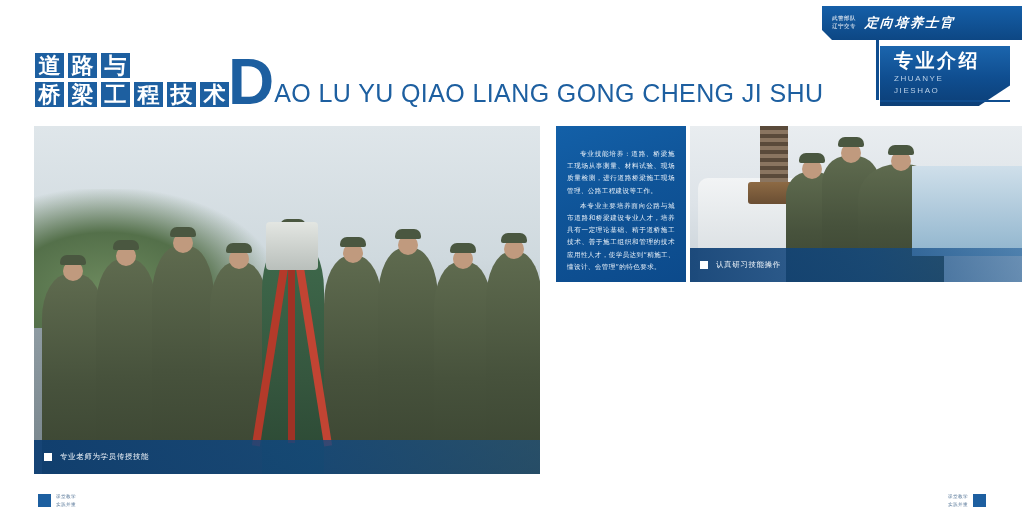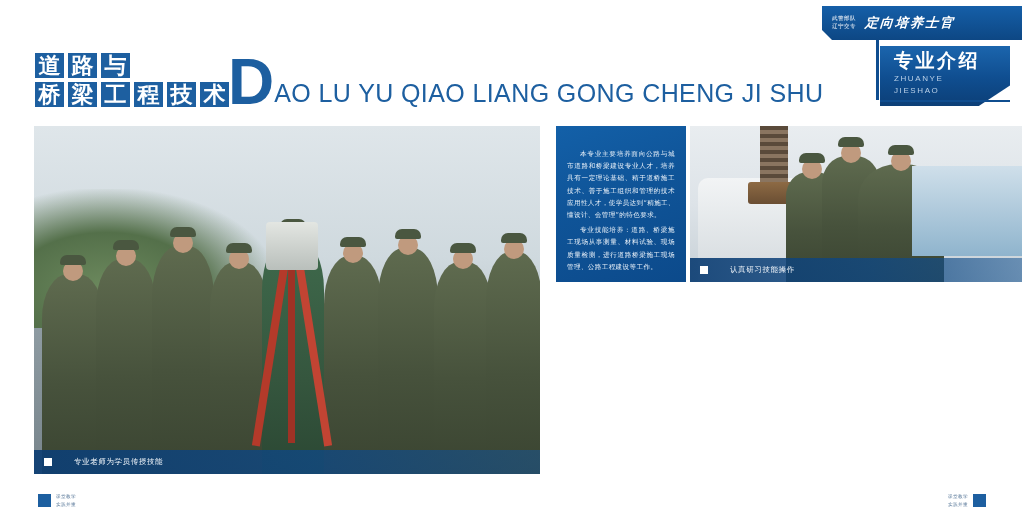--- a/index.html
+++ b/index.html
@@ -137,25 +137,25 @@
     overflow: hidden;
     background: #9fb2bf;
   }
   .photo-main  { left: 34px;  top: 126px; width: 506px; height: 348px; text-align: center; }
   .photo-tr    { left: 690px; top: 126px; width: 332px; height: 156px; }
   .photo-br    { left: 556px; top: 286px; width: 466px; height: 188px; }
 
   .caption {
     position: absolute;
     left: 0; bottom: 0;
-    width: 100%; height: 24px;
+    width: 100%; height: 34px;
     background: linear-gradient(90deg, rgba(13,62,115,.92) 0%, rgba(16,72,130,.80) 55%, rgba(22,84,146,.55) 100%);
     display: flex; align-items: center;
     padding-left: 10px;
-    gap: 22px;
+    gap: 8px;
   }
   .caption-sq {
     width: 8px; height: 8px;
     background: #ffffff;
     flex: 0 0 auto;
   }
   .caption-txt {
     color: #f1f6fb;
     font-size: 7.5px;
     letter-spacing: 0.6px;
@@ -280,22 +280,22 @@
     <div style="position:absolute;left:262px;top:142px;width:8px;height:180px;background:#c24433;transform:rotate(-9deg);transform-origin:top center;"></div>
     <div style="position:absolute;left:254px;top:142px;width:7px;height:175px;background:#9e3225;"></div>
     <div style="position:absolute;left:232px;top:96px;width:52px;height:48px;background:linear-gradient(180deg,#e3e6e2 0%,#b9bfbb 100%);border-radius:4px;"></div>
     <div class="caption">
       <div class="caption-sq"></div>
       <div class="caption-txt">专业老师为学员传授技能</div>
     </div>
   </div>
 
   <div class="text-panel">
+    <p>专业技能培养：道路、桥梁施工现场从事测量、材料试验、现场质量检测，进行道路桥梁施工现场管理、公路工程建设等工作。</p>
     <p>本专业主要培养面向公路与城市道路和桥梁建设专业人才，培养具有一定理论基础、精于道桥施工技术、善于施工组织和管理的技术应用性人才，使学员达到“精施工、懂设计、会管理”的特色要求。</p>
-    <p>专业技能培养：道路、桥梁施工现场从事测量、材料试验、现场质量检测，进行道路桥梁施工现场管理、公路工程建设等工作。</p>
   </div>
 
   <div class="photo photo-tr">
     <div class="lab"></div>
     <div class="machine" style="left:8px; top:52px; width:120px; height:104px; border-radius:10px 10px 0 0;"></div>
     <div style="position:absolute;left:70px;top:0;width:28px;height:60px;background:repeating-linear-gradient(180deg,#5a4a3a 0 4px,#8a7560 4px 8px);"></div>
     <div style="position:absolute;left:58px;top:56px;width:52px;height:22px;background:linear-gradient(180deg,#8d6a44 0%,#6a4e33 100%);border-radius:3px;"></div>
     <div class="fig" style="left:96px; width:52px; height:110px;"></div>
     <div class="fig" style="left:132px;width:58px; height:126px;"></div>
     <div class="fig" style="left:168px;width:86px; height:118px; border-radius:46% 46% 0 0 / 30% 30% 0 0;"></div>

